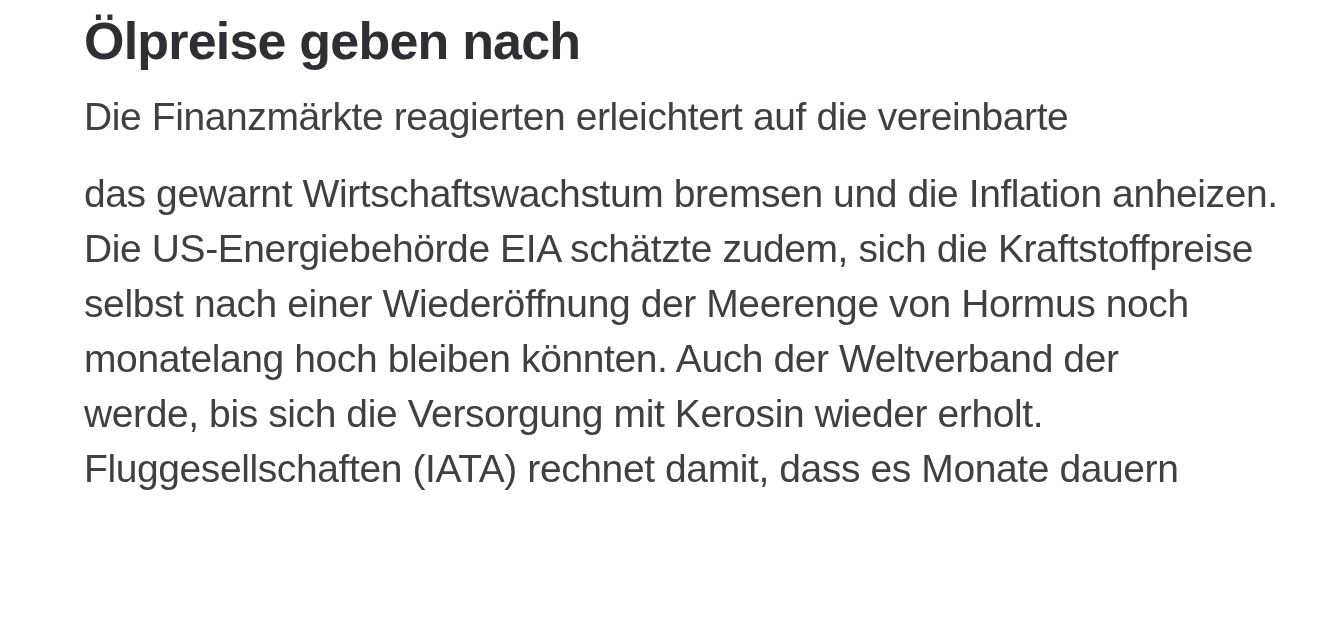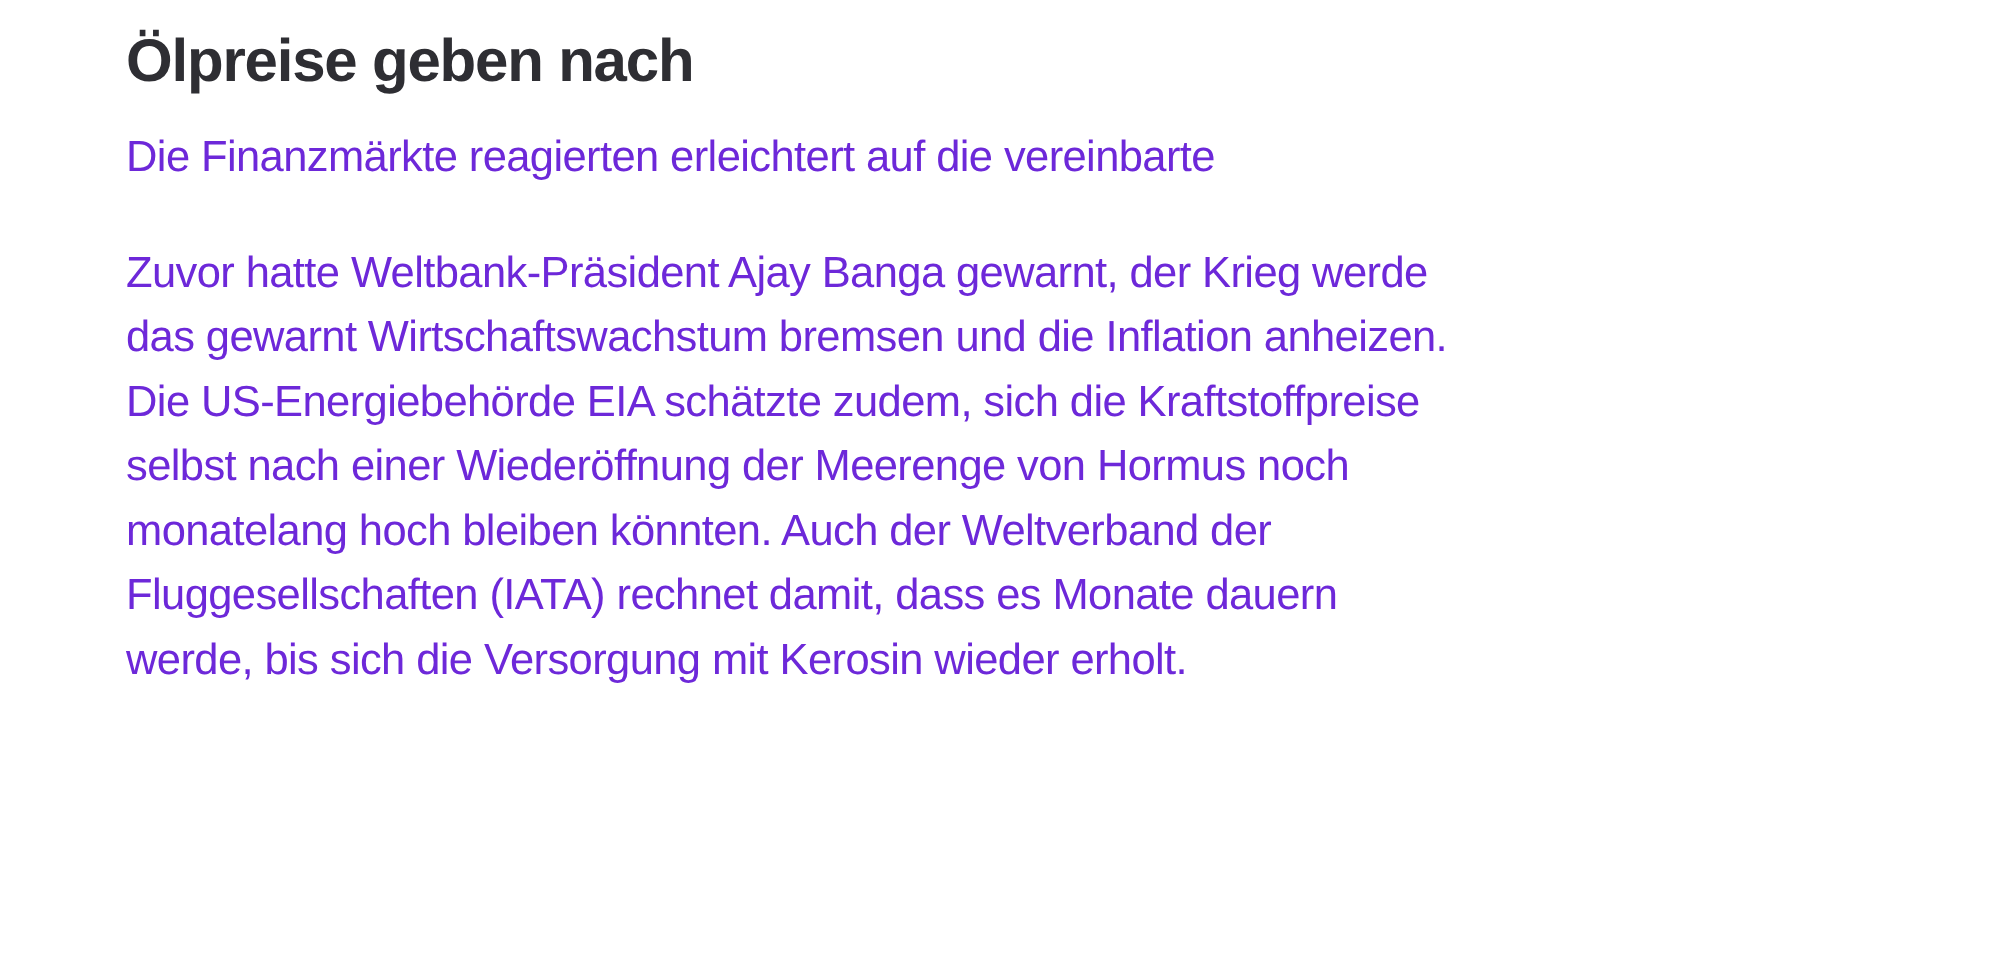--- a/index.html
+++ b/index.html
@@ -11,56 +11,56 @@
     width: 1332px;
     height: 640px;
     overflow: hidden;
     font-family: "Liberation Sans", sans-serif;
     -webkit-font-smoothing: antialiased;
   }
   .article {
     padding: 18px 0 0 84px;
   }
   .headline {
-    margin: 0 0 20px 0;
-    font-size: 40px;
+    margin: 0 0 31px 0;
+    font-size: 52px;
     line-height: 46px;
     font-weight: 700;
     letter-spacing: -0.8px;
     color: #2e2e33;
   }
   .paragraph {
     margin: 0 0 34px 0;
   }
   .paragraph:last-child {
     margin-bottom: 0;
   }
   .text-line {
-    font-size: 29px;
+    font-size: 39px;
     line-height: 43px;
     font-weight: 400;
     letter-spacing: -0.4px;
-    color: #6d28d9;
+    color: #404040;
     white-space: nowrap;
+    margin-top: 12px;
   }
 </style>
 </head>
 <body>
 
 <div class="article">
 
   <h1 class="headline">Ölpreise geben nach</h1>
 
   <div class="paragraph">
     <div class="text-line">Die Finanzmärkte reagierten erleichtert auf die vereinbarte</div>
   </div>
 
   <div class="paragraph">
-    <div class="text-line">Zuvor hatte Weltbank-Präsident Ajay Banga gewarnt, der Krieg werde</div>
     <div class="text-line">das gewarnt Wirtschaftswachstum bremsen und die Inflation anheizen.</div>
     <div class="text-line">Die US-Energiebehörde EIA schätzte zudem, sich die Kraftstoffpreise</div>
     <div class="text-line">selbst nach einer Wiederöffnung der Meerenge von Hormus noch</div>
     <div class="text-line">monatelang hoch bleiben könnten. Auch der Weltverband der</div>
+    <div class="text-line">werde, bis sich die Versorgung mit Kerosin wieder erholt.</div>
     <div class="text-line">Fluggesellschaften (IATA) rechnet damit, dass es Monate dauern</div>
-    <div class="text-line">werde, bis sich die Versorgung mit Kerosin wieder erholt.</div>
   </div>
 
 </div>
 
 </body></html>

